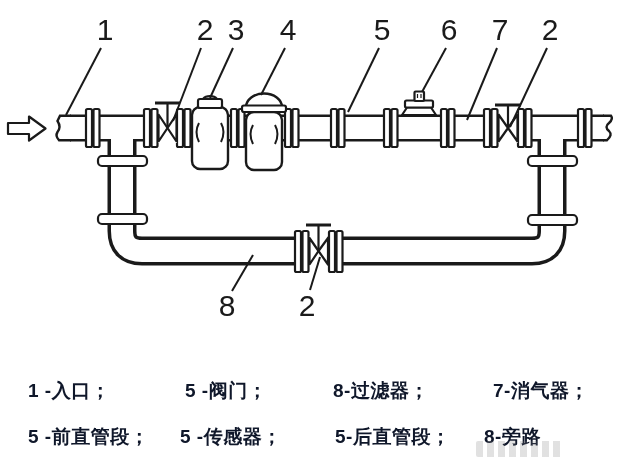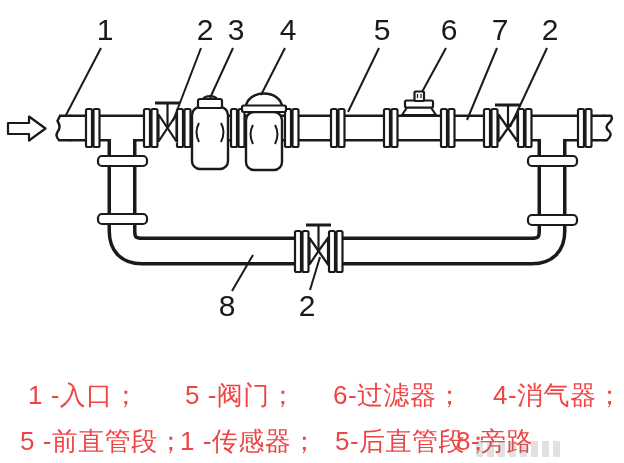--- a/index.html
+++ b/index.html
@@ -1,20 +1,20 @@
 <!DOCTYPE html>
 <html><head>
 <meta charset="utf-8">
 <style>
   html,body{margin:0;padding:0;background:#fff;}
   .page{position:relative;width:624px;height:463px;background:#fff;overflow:hidden;
         font-family:"Liberation Sans","DejaVu Sans",sans-serif;}
   .page svg{position:absolute;left:0;top:0;}
   .num{font-size:30px;fill:#1a1a1a;font-family:"Liberation Sans","DejaVu Sans",sans-serif;}
-  .lg{position:absolute;font-size:26px;color:#ef4444;white-space:nowrap;letter-spacing:.5px;}
+  .lg{position:absolute;font-size:19px;color:#0f172a;white-space:nowrap;letter-spacing:.5px;font-weight:bold;}
   .watermark{position:absolute;left:476px;top:441px;width:86px;height:16px;opacity:.22;
              background:repeating-linear-gradient(90deg,#777 0 7px,transparent 7px 11px);
              border-radius:2px;}
 </style>
 </head>
 <body>
 
 <div class="page">
   <svg width="624" height="370" viewBox="0 0 624 370">
     <g stroke="#1a1a1a" fill="none">
@@ -147,22 +147,22 @@
       <text class="num" x="500" y="40">7</text>
       <text class="num" x="550" y="40">2</text>
       <text class="num" x="227" y="316">8</text>
       <text class="num" x="307" y="316">2</text>
     </g>
   </svg>
 
   <div>
     <span class="lg" style="left:28px;top:378px">1 -入口；</span>
     <span class="lg" style="left:185px;top:378px">5 -阀门；</span>
-    <span class="lg" style="left:333px;top:378px">6-过滤器；</span>
-    <span class="lg" style="left:493px;top:378px">4-消气器；</span>
-    <span class="lg" style="left:20px;top:424px">5 -前直管段；</span>
-    <span class="lg" style="left:180px;top:424px">1 -传感器；</span>
+    <span class="lg" style="left:333px;top:378px">8-过滤器；</span>
+    <span class="lg" style="left:493px;top:378px">7-消气器；</span>
+    <span class="lg" style="left:28px;top:424px">5 -前直管段；</span>
+    <span class="lg" style="left:180px;top:424px">5 -传感器；</span>
     <span class="lg" style="left:335px;top:424px">5-后直管段；</span>
-    <span class="lg" style="left:456px;top:424px">8-旁路</span>
+    <span class="lg" style="left:484px;top:424px">8-旁路</span>
   </div>
 
   <div class="watermark"></div>
 </div>
 
 </body></html>

